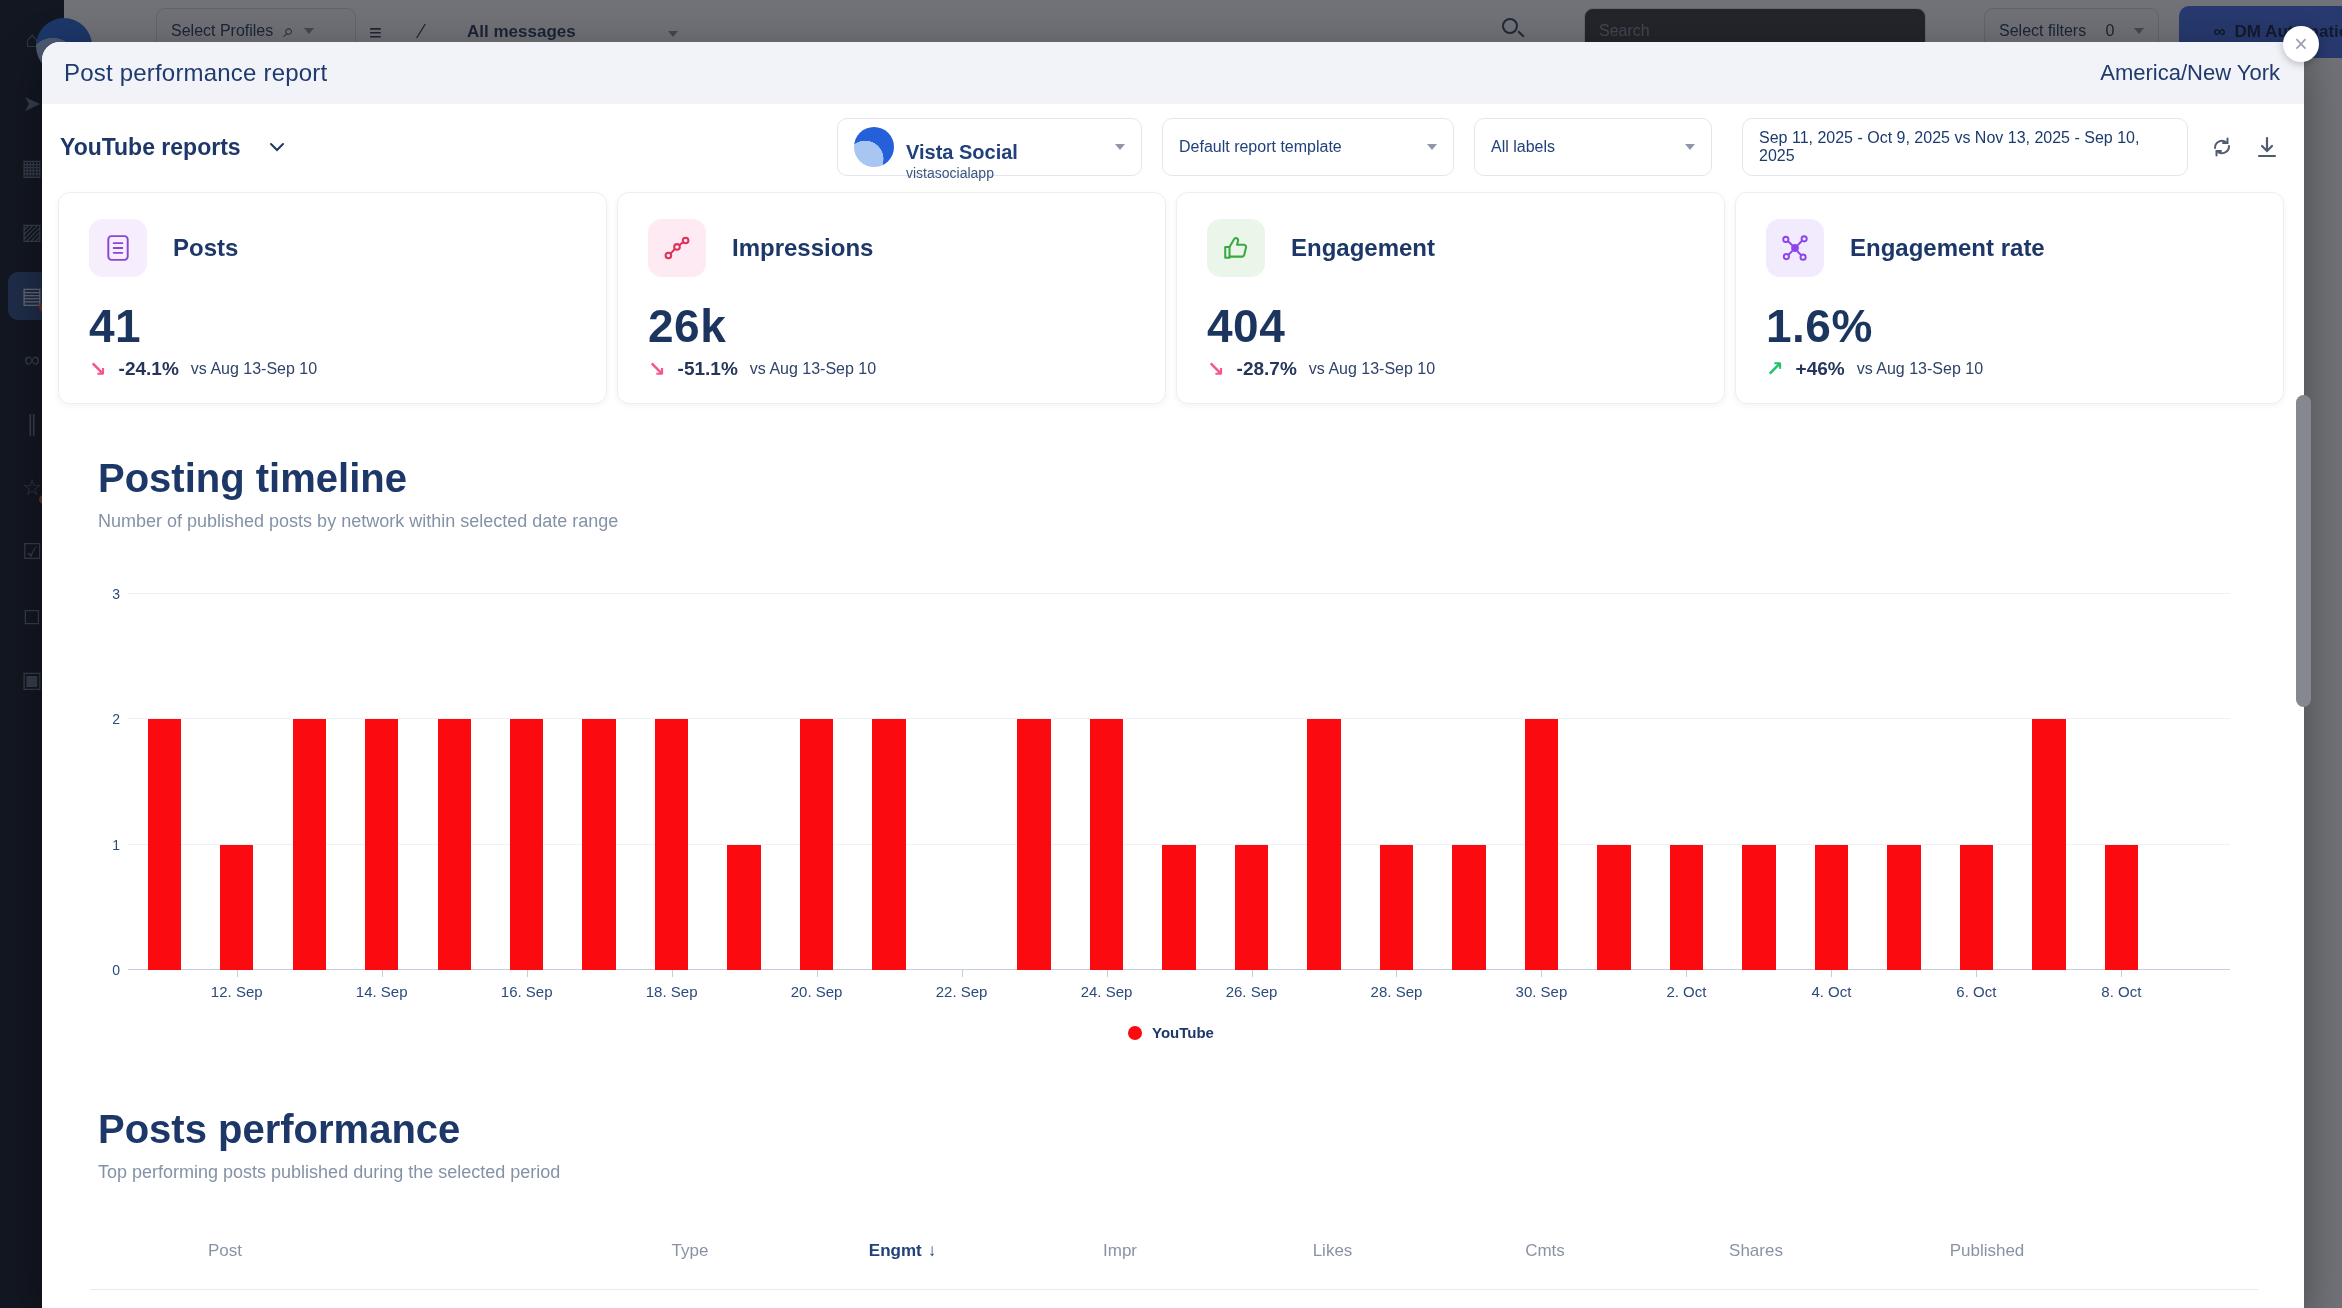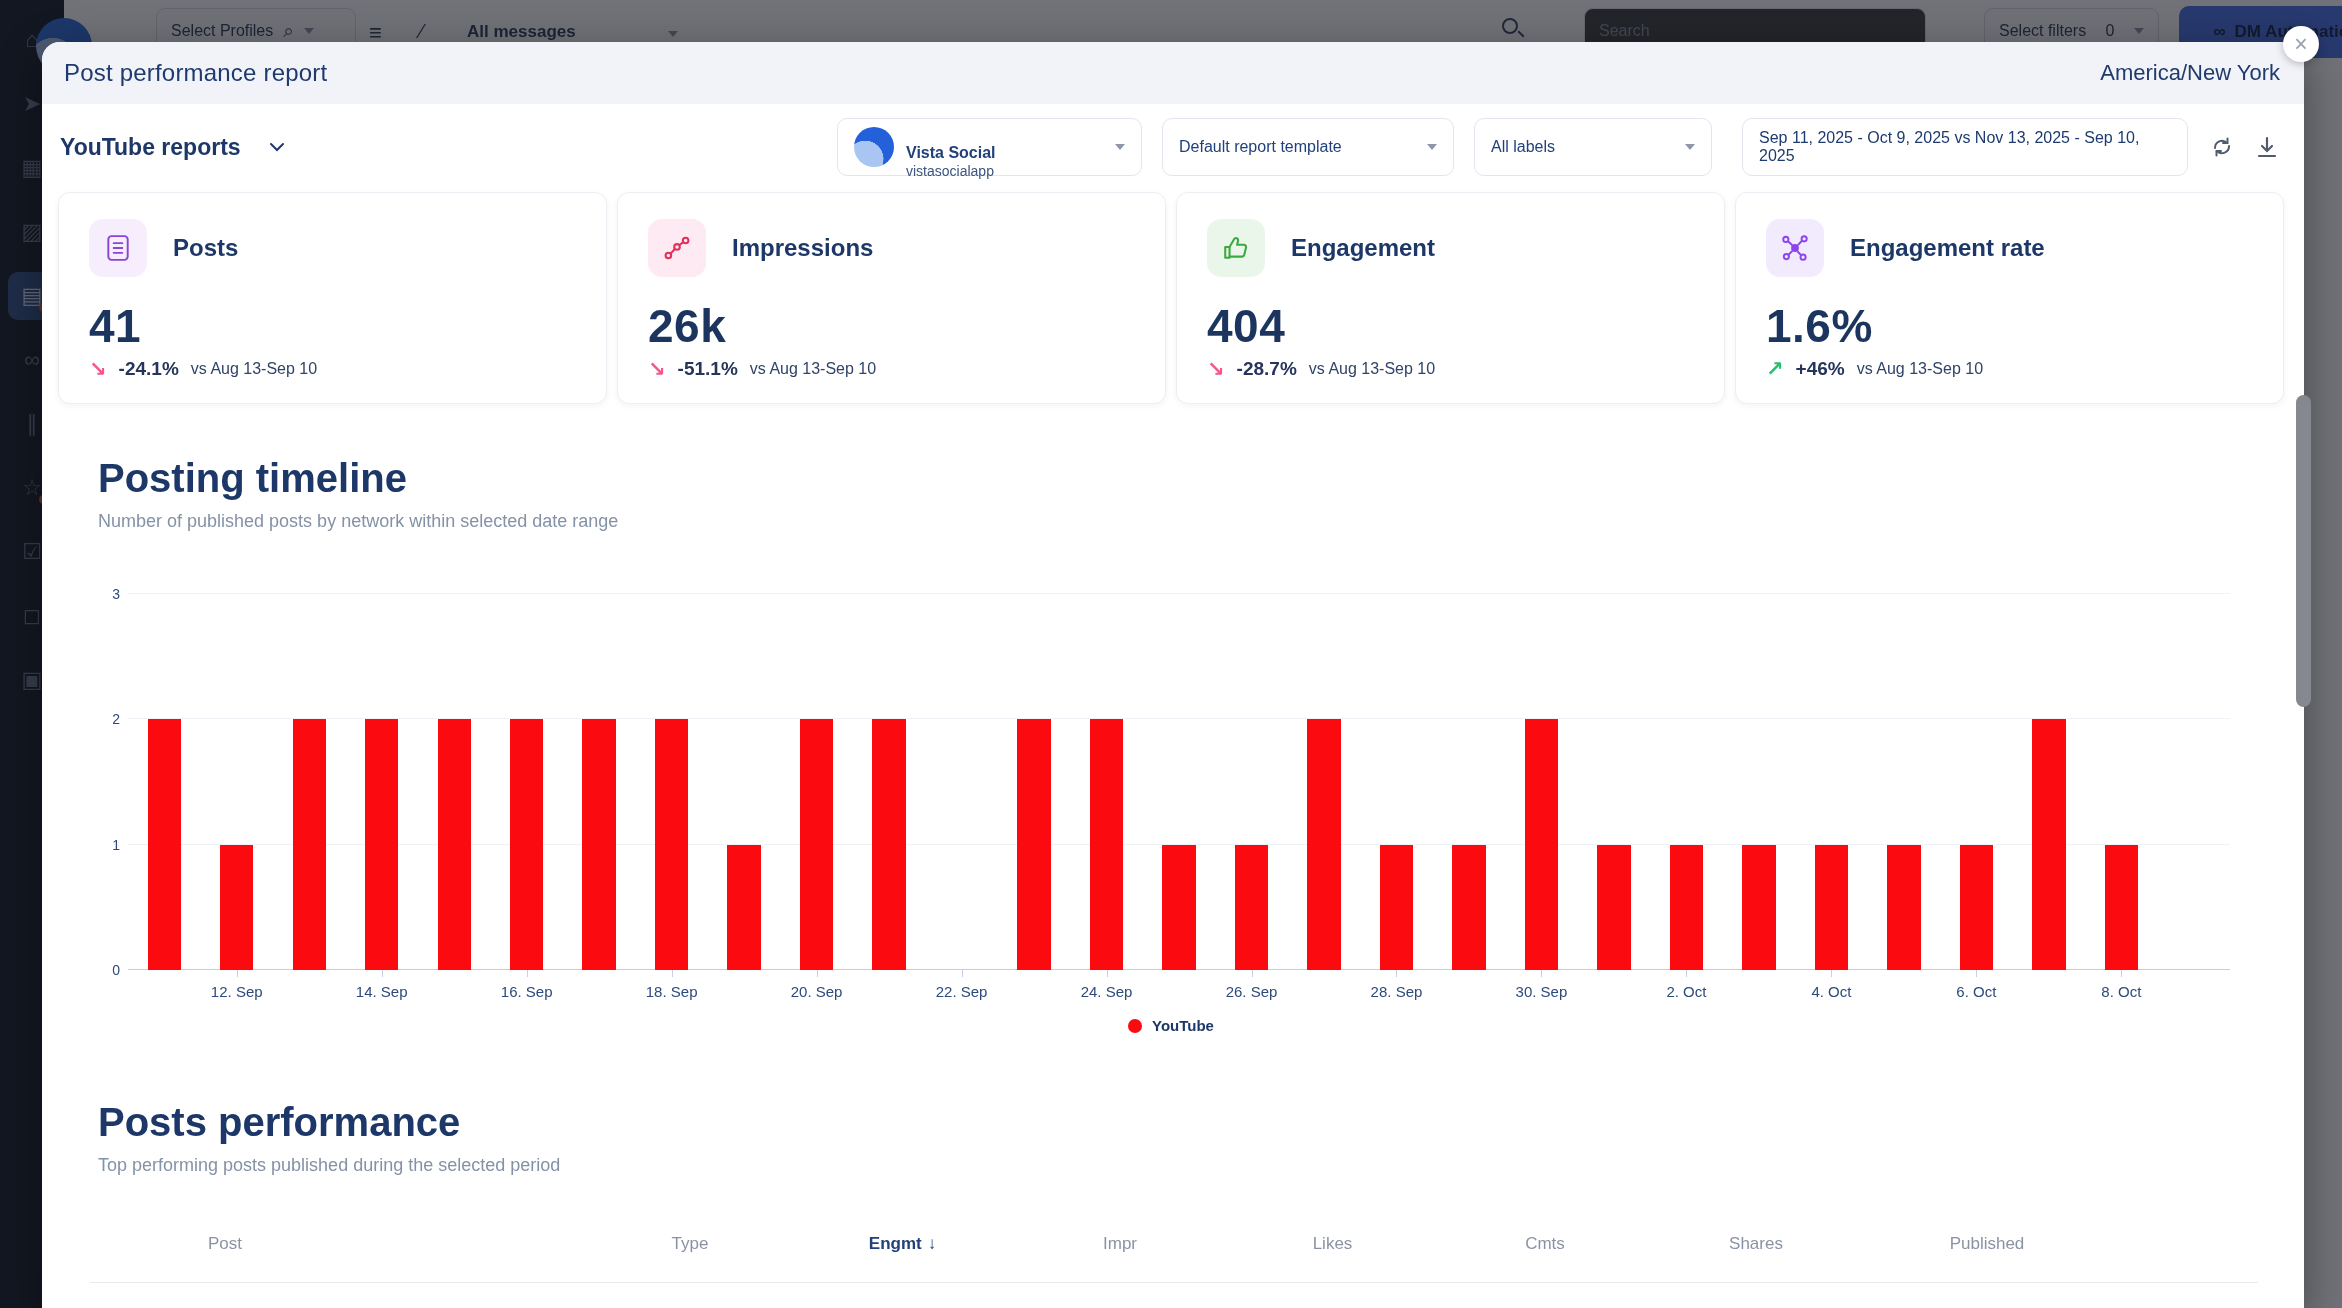--- a/index.html
+++ b/index.html
@@ -41,21 +41,21 @@
   
   .controls { display:flex; align-items:center; margin:14px 26px 0 18px; height:58px; }
   .report-type { display:flex; align-items:center; gap:28px; font-size:23px; font-weight:700; color:#1d3868; cursor:pointer; }
   .ctrl-group { margin-left:auto; display:flex; align-items:center; }
   .select { height:58px; border:1px solid #e2e5ee; border-radius:10px; background:#fff; display:flex; align-items:center; padding:0 16px; cursor:pointer; }
   .select .caret { margin-left:auto; }
   .profile-select { width:305px; margin-right:20px; }
   .avatar { width:40px; height:40px; border-radius:50%; flex:0 0 40px; margin-right:12px;
             background:radial-gradient(circle at 28% 80%, #a9c6f2 0 42%, #2460da 43%); }
   .profile-text { display:flex; flex-direction:column; line-height:1.25; }
-  .profile-name { font-size:16px; color:#21417b; font-weight:600;margin-top:29px; }
+  .profile-name { font-size:20px; color:#21417b; font-weight:600;margin-top:29px; }
   .profile-handle { font-size:14px; color:#3a557f; }
   .template-select { width:292px; margin-right:20px; font-size:16px; color:#21417b; }
   .labels-select { width:238px; margin-right:30px; font-size:16px; color:#21417b; }
   .date-box { width:446px; justify-content:center; font-size:16px; color:#1d3b6e; cursor:pointer; }
   .icon-btn { margin-left:22px; color:#515b6d; cursor:pointer; display:flex; align-items:center; }
 
   
   .stats { display:flex; gap:10px; margin:16px 20px 0 16px; }
   .card { flex:1; height:212px; background:#fff; border:1px solid #eceef3; border-radius:12px; box-shadow:0 2px 6px rgba(30,40,70,.05); padding:26px 30px; position:relative; }
   .card-top { display:flex; align-items:center; gap:26px; }
@@ -80,21 +80,21 @@
   .yaxis { position:relative; width:28px; flex:0 0 28px; }
   .ylab { position:absolute; right:8px; transform:translateY(50%); font-size:14px; color:#2c4a7c; }
   .plot { position:relative; flex:1; height:376px; display:flex; align-items:flex-end; }
   .gridline { position:absolute; left:0; right:0; height:1px; background:#eef1f5; }
   .bar-slot { flex:1; height:100%; display:flex; align-items:flex-end; justify-content:center; position:relative; z-index:2; }
   .bar { width:46%; }
   .xaxis { display:flex; margin-left:28px; height:44px; }
   .xslot { flex:1; position:relative; display:flex; justify-content:center; }
   .xslot.labeled::before { content:''; position:absolute; left:50%; top:0; width:1px; height:7px; background:#c3cfdf; }
   .xslot span { margin-top:13px; font-size:15px; color:#2c4a7c; white-space:nowrap; }
-  .legend { display:flex; align-items:center; justify-content:center; gap:10px; margin:3px 74px 0 86px; }
+  .legend { display:flex; align-items:center; justify-content:center; gap:10px; margin:10px 74px 0 86px; }
   .legend-dot { width:14px; height:14px; border-radius:50%; }
   .legend-label { font-size:15px; font-weight:700; color:#1d3868; }
 
   
   .pp-head { margin-top:66px; }
   .tbl { margin:58px 46px 0 48px; }
   .tbl-header { display:grid; grid-template-columns:500px 200px 225px 210px 215px 210px 212px 250px 1fr; align-items:center; padding-bottom:28px; border-bottom:1px solid #e8eaee; }
   .th { font-size:17px; color:#8a93a5; text-align:center; cursor:pointer; }
   .th.first { text-align:left; padding-left:118px; }
   .th.sorted { color:#22407a; font-weight:700; }

